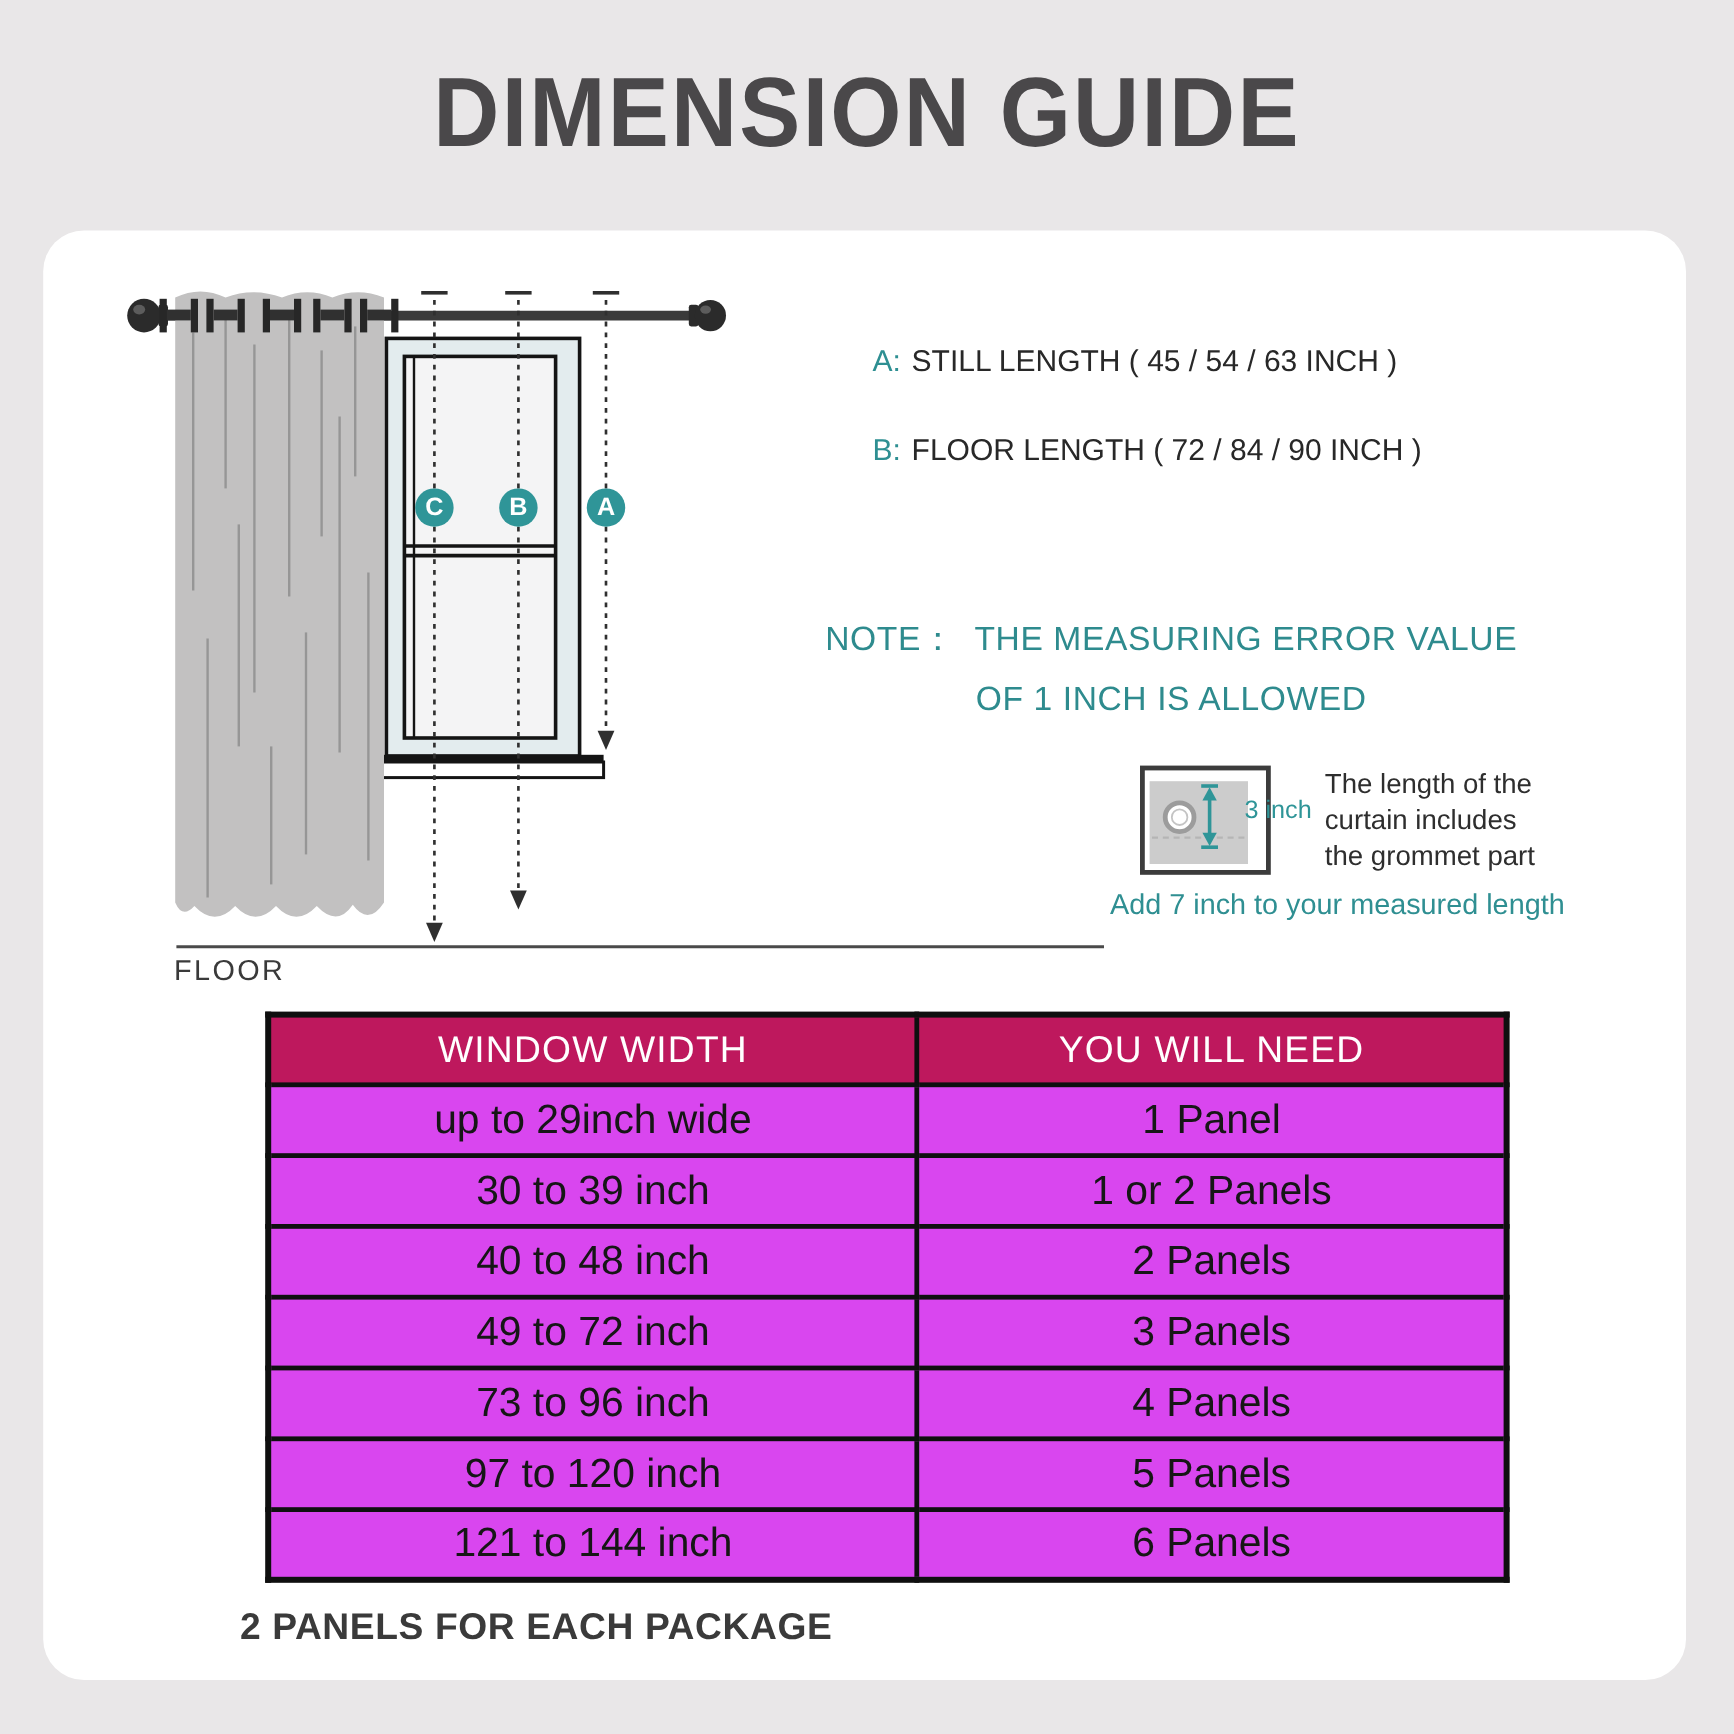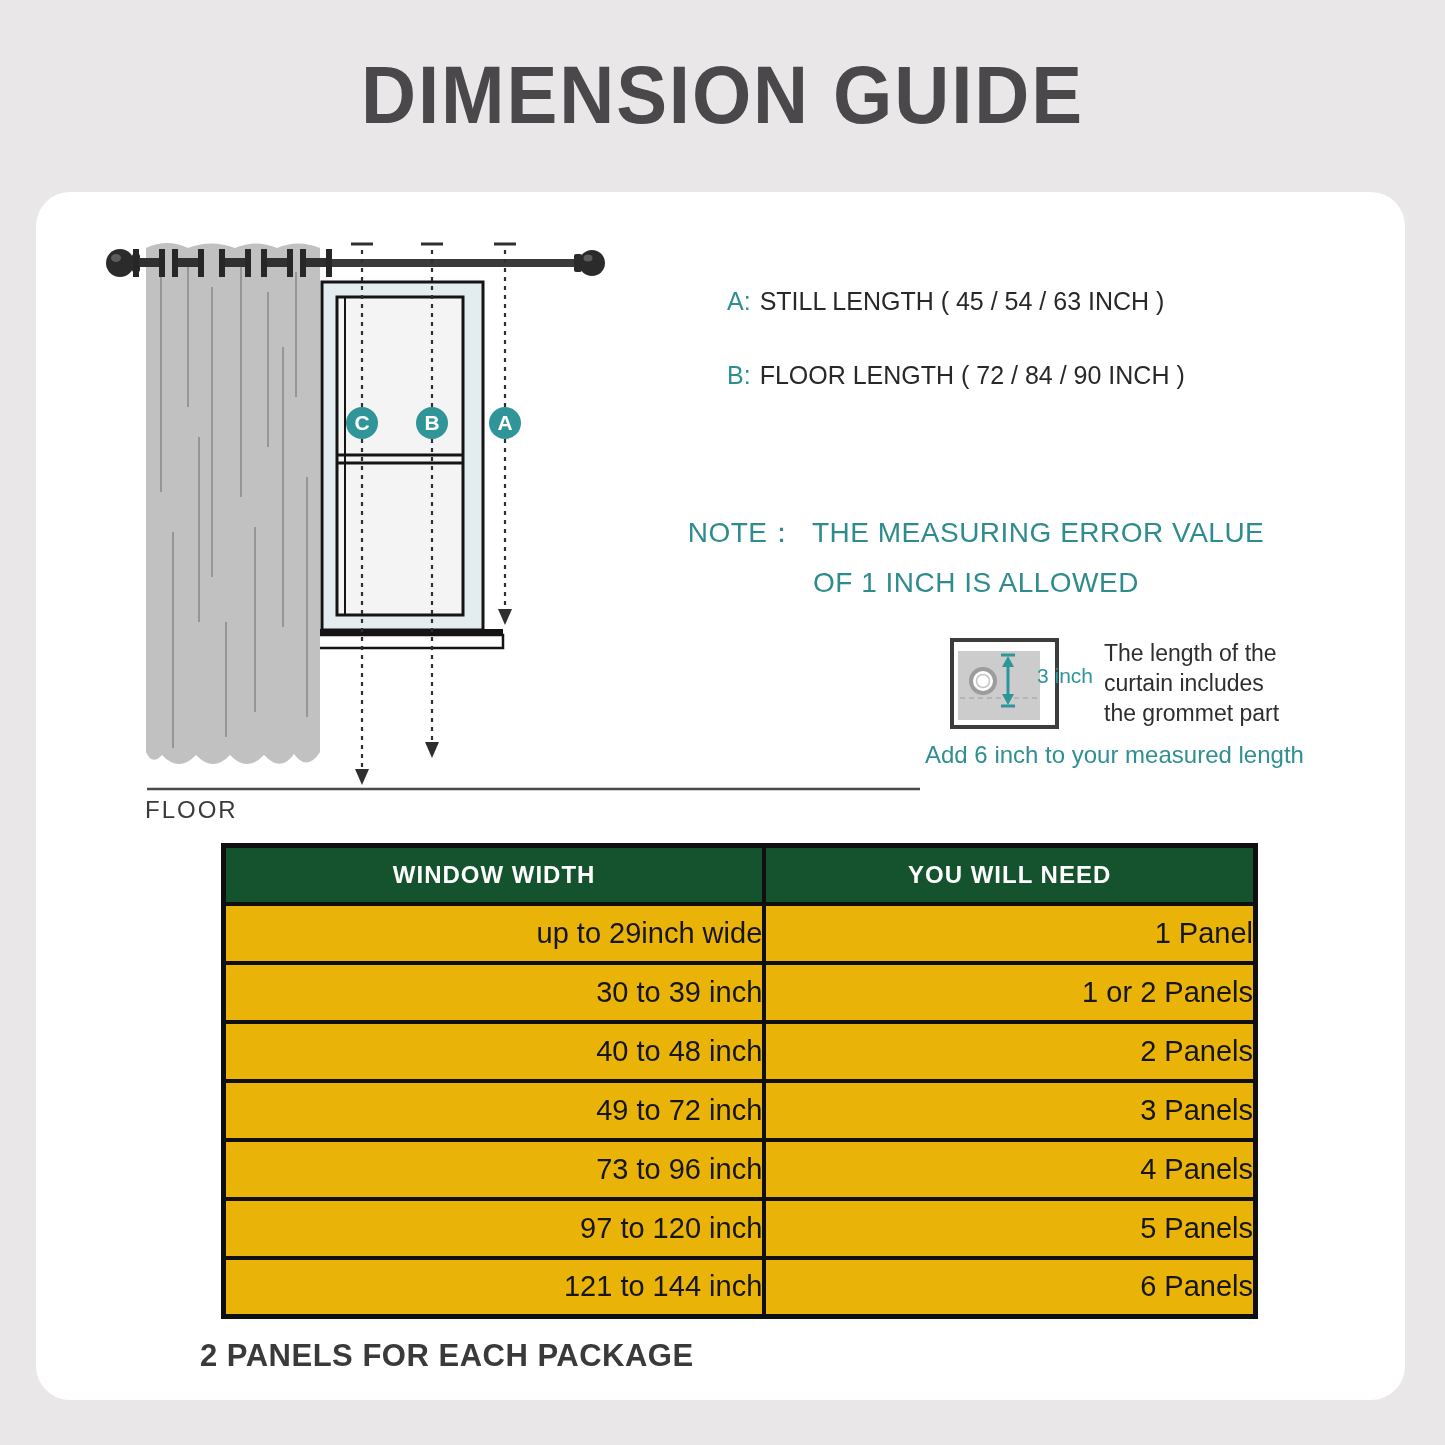--- a/index.html
+++ b/index.html
@@ -70,25 +70,25 @@
     position:absolute; left:185px; top:651px; width:1037px;
     border-collapse:collapse;
     table-layout:fixed;
   }
   .panels-table th, .panels-table td{
     border:4px solid #0f0f0f;
     text-align:center; vertical-align:middle;
   }
   .panels-table{ border:5px solid #0f0f0f; }
   .panels-table th{
-    height:58px; background:#14532d; color:#ffffff;
-    font-size:24px; font-weight:bold; letter-spacing:1px;
+    height:58px; background:#be185d; color:#ffffff;
+    font-size:31px; font-weight:normal; letter-spacing:1px;
   }
   .panels-table td{
-    height:59px; background:#eab308; color:#161616; font-size:29px;text-align:right;
+    height:59px; background:#d946ef; color:#161616; font-size:34px;
   }
   .col-width{ width:52.4%; }
 
   .footer-text{
     position:absolute; left:164px; top:1146px;
     font-size:31px; font-weight:600; color:#3a3a3a; letter-spacing:.5px;
   }
 </style>
 </head>
 <body>
@@ -217,21 +217,21 @@
     <div>NOTE：&nbsp; THE MEASURING ERROR VALUE</div>
     <div>OF 1 INCH IS ALLOWED</div>
   </div>
 
   <div class="grommet-measure">3 inch</div>
   <div class="grommet-caption">
     <div>The length of the</div>
     <div>curtain includes</div>
     <div>the grommet part</div>
   </div>
-  <div class="grommet-tip">Add 6 inch to your measured length</div>
+  <div class="grommet-tip">Add 7 inch to your measured length</div>
 
   <table class="panels-table">
     <thead>
       <tr>
         <th class="col-width">WINDOW WIDTH</th>
         <th>YOU WILL NEED</th>
       </tr>
     </thead>
     <tbody>
       <tr>

